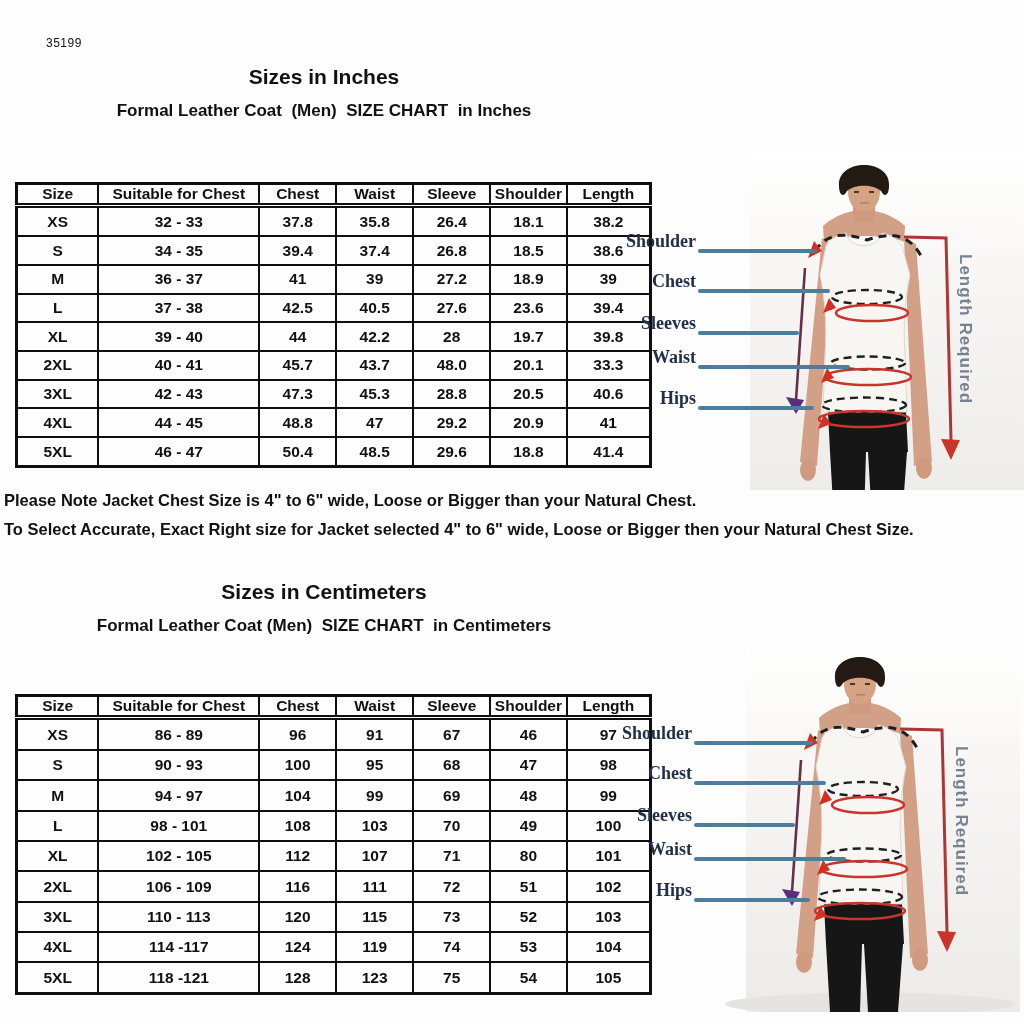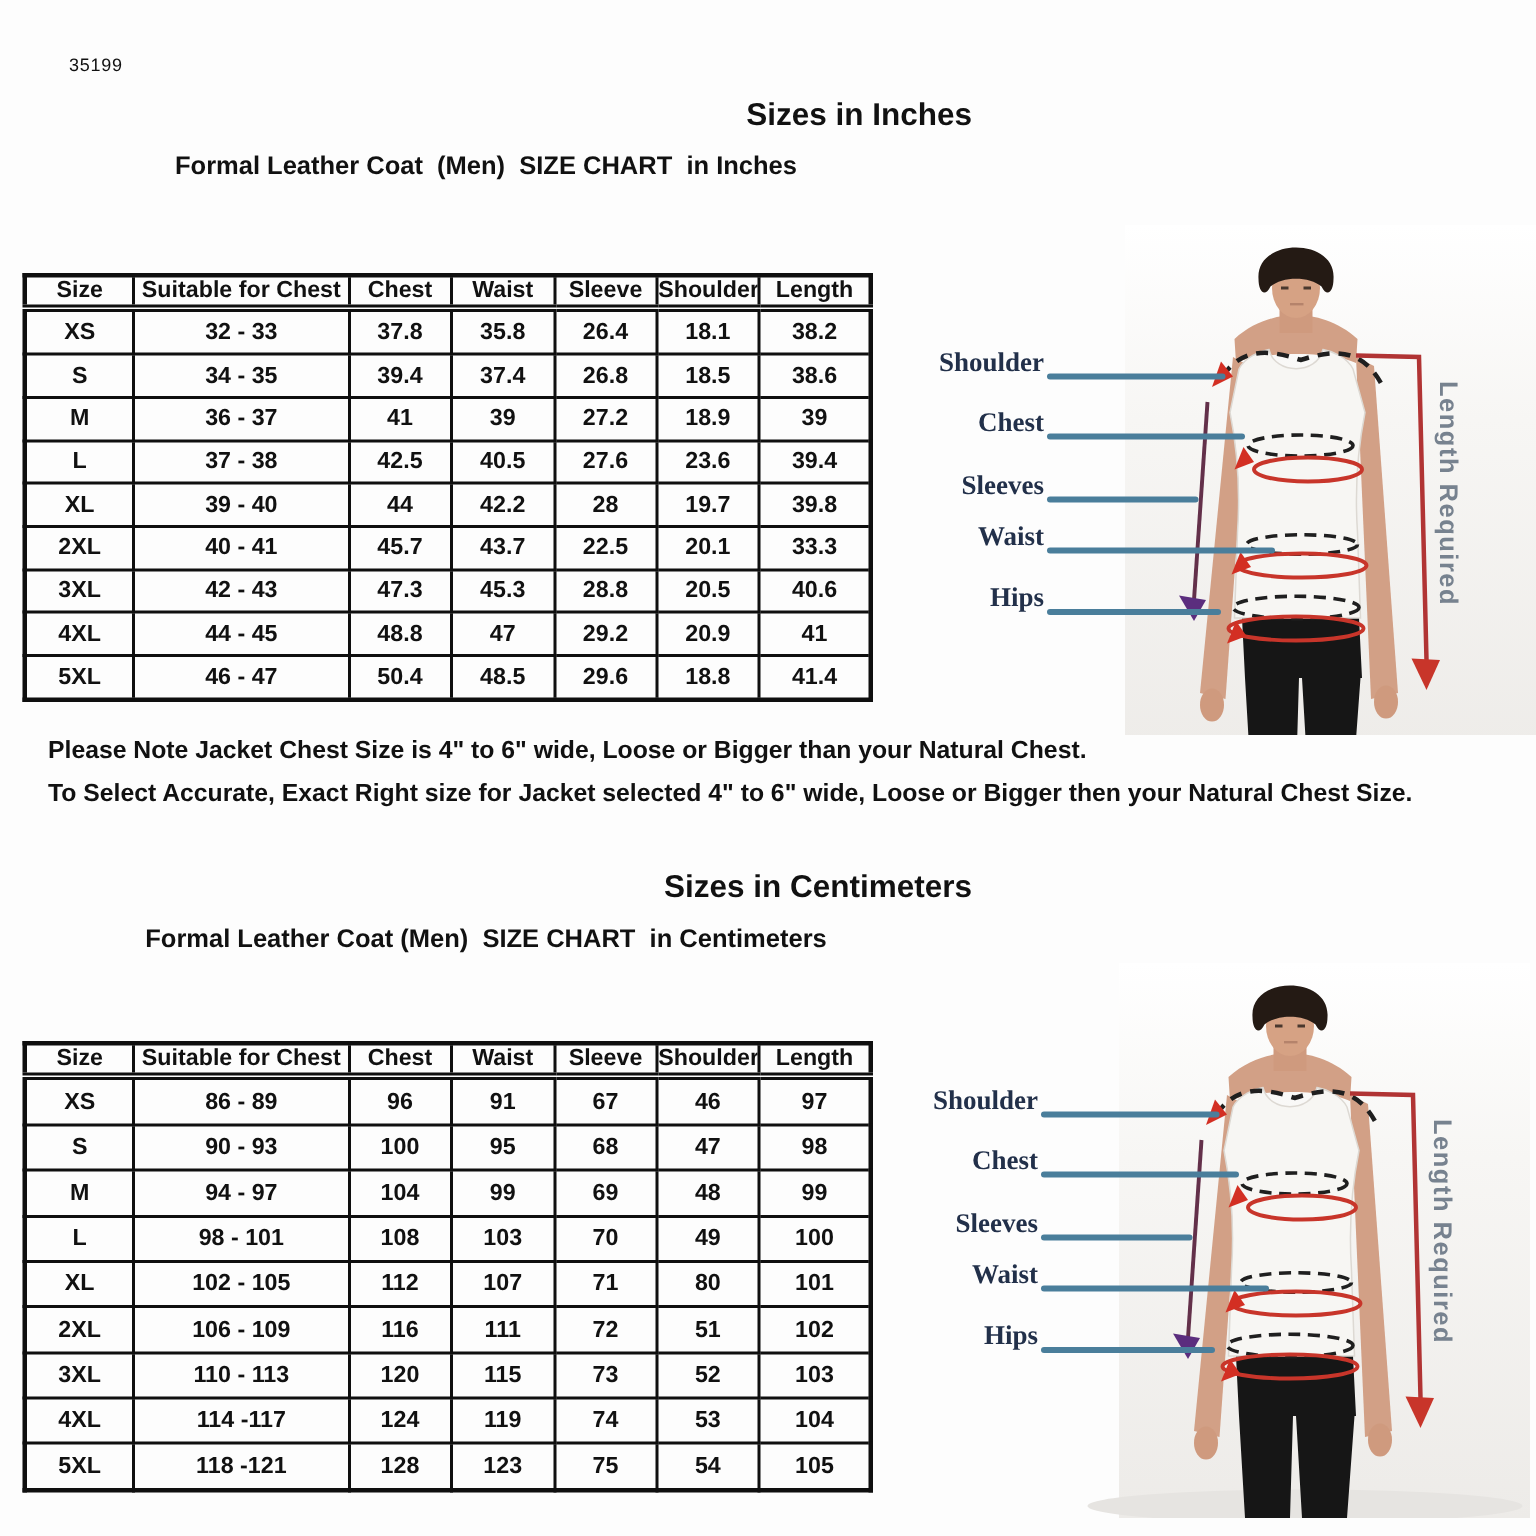--- a/index.html
+++ b/index.html
@@ -4,32 +4,32 @@
 <style>
   html,body { margin:0; padding:0; }
   body {
     width:1024px; height:1024px; position:relative; overflow:hidden;
     background:#fdfdfd; color:#111;
     font-family:"Liberation Sans", sans-serif;
   }
   .abs { position:absolute; }
   .sku { left:46px; top:36px; font-size:12px; letter-spacing:.5px; }
   .center-col { left:0; width:648px; text-align:center; white-space:pre; }
-  .heading { font-weight:bold; font-size:21px;text-align:right; }
+  .heading { font-weight:bold; font-size:21px; }
   .big-title { font-weight:bold; font-size:17px; }
   .h-inches { top:65px; }
   .t-inches-title { top:101px; }
   .h-cm { top:580px; }
   .t-cm-title { top:616px; }
-  .note { left:32px; font-weight:bold; font-size:16.5px; white-space:pre; }
+  .note { left:4px; font-weight:bold; font-size:16.5px; white-space:pre; }
   .note1 { top:491px; }
   .note2 { top:520px; }
 
   table.size-table {
-    position:absolute; left:15px; width:567px;
+    position:absolute; left:15px; width:637px;
     border-collapse:collapse; table-layout:fixed;
     border:3px solid #0f0f0f;
     font-weight:bold; font-size:15.5px; text-align:center;
   }
   table.size-table th, table.size-table td {
     border:2px solid #0f0f0f; padding:0; vertical-align:middle;
     overflow:hidden; white-space:nowrap;
   }
   table.size-table thead th { border-bottom:5px double #0f0f0f; font-size:15.5px; }
   .tbl-inches { top:182px; height:286px; }
@@ -121,21 +121,21 @@
         <td>42.2</td>
         <td>28</td>
         <td>19.7</td>
         <td>39.8</td>
       </tr>
       <tr>
         <td>2XL</td>
         <td>40 - 41</td>
         <td>45.7</td>
         <td>43.7</td>
-        <td>22.5</td>
+        <td>48.0</td>
         <td>20.1</td>
         <td>33.3</td>
       </tr>
       <tr>
         <td>3XL</td>
         <td>42 - 43</td>
         <td>47.3</td>
         <td>45.3</td>
         <td>28.8</td>
         <td>20.5</td>

